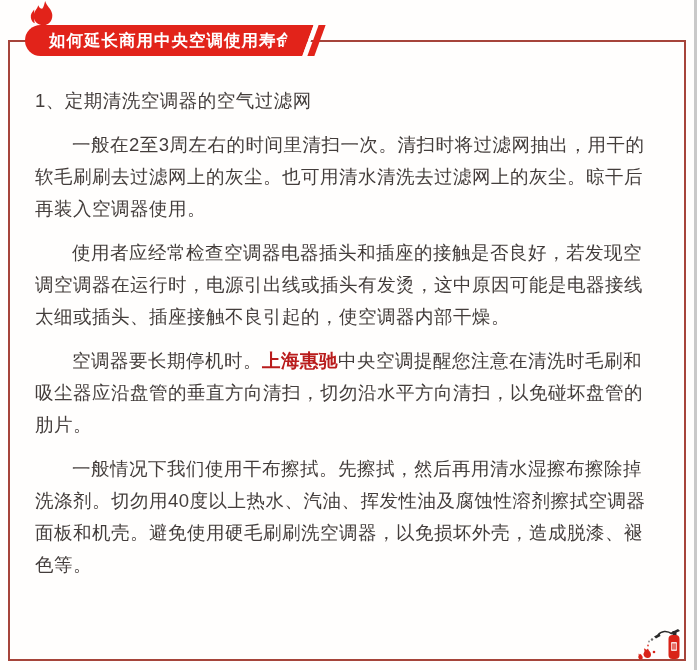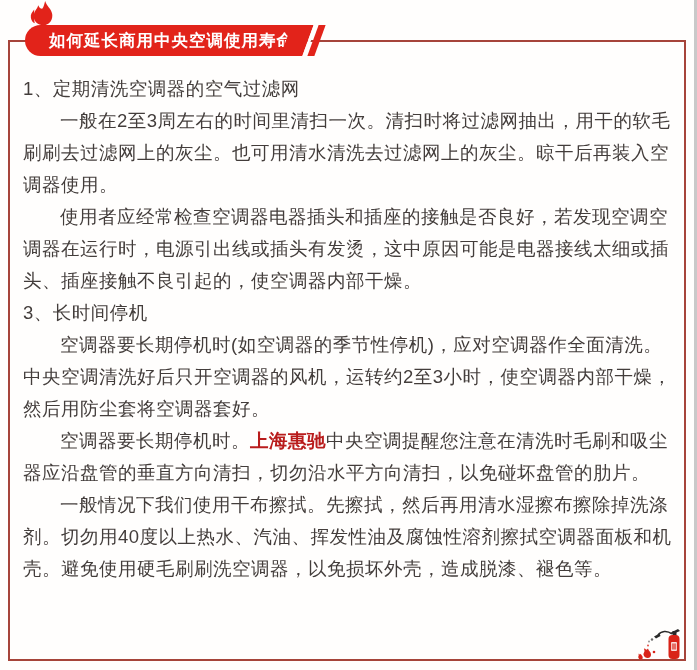--- a/index.html
+++ b/index.html
@@ -26,21 +26,21 @@
     background: #fffefd;
   }
 
   .article-content {
     padding: 31px 12px 0 13px;
     color: #433d3b;
     font-size: 18.5px;
     line-height: 32px;
     letter-spacing: 0.5px;
   }
-  .article-content p { margin: 0; }
+  .article-content p { margin: 12px; }
   .section-body { text-indent: 2em; }
   .brand-bold { font-weight: 700; color: #b91c1c; }
 
   
   .banner {
     position: absolute;
     left: 25px; top: 25px;
     height: 31px;
     background: #e2231a;
     border-radius: 16px 0 0 16px;
@@ -112,24 +112,20 @@
 
     <section>
       <p class="section-heading">1、定期清洗空调器的空气过滤网</p>
       <p class="section-body">一般在2至3周左右的时间里清扫一次。清扫时将过滤网抽出，用干的软毛刷刷去过滤网上的灰尘。也可用清水清洗去过滤网上的灰尘。晾干后再装入空调器使用。</p>
     </section>
 
     <section>
       <p class="section-body">使用者应经常检查空调器电器插头和插座的接触是否良好，若发现空调空调器在运行时，电源引出线或插头有发烫，这中原因可能是电器接线太细或插头、插座接触不良引起的，使空调器内部干燥。</p>
     </section>
 
-    <section>
-      <p class="section-heading">3、长时间停机</p>
-      <p class="section-body">空调器要长期停机时(如空调器的季节性停机)，应对空调器作全面清洗。中央空调清洗好后只开空调器的风机，运转约2至3小时，使空调器内部干燥，然后用防尘套将空调器套好。</p>
-    </section>
 
     <section>
       <p class="section-body"><span>空调器要长期停机时。</span><span class="brand-bold">上海惠驰</span><span>中央空调提醒您注意在清洗时毛刷和吸尘器应沿盘管的垂直方向清扫，切勿沿水平方向清扫，以免碰坏盘管的肋片。</span></p>
     </section>
 
     <section>
       <p class="section-body">一般情况下我们使用干布擦拭。先擦拭，然后再用清水湿擦布擦除掉洗涤剂。切勿用40度以上热水、汽油、挥发性油及腐蚀性溶剂擦拭空调器面板和机壳。避免使用硬毛刷刷洗空调器，以免损坏外壳，造成脱漆、褪色等。</p>
     </section>
 
   </div>

